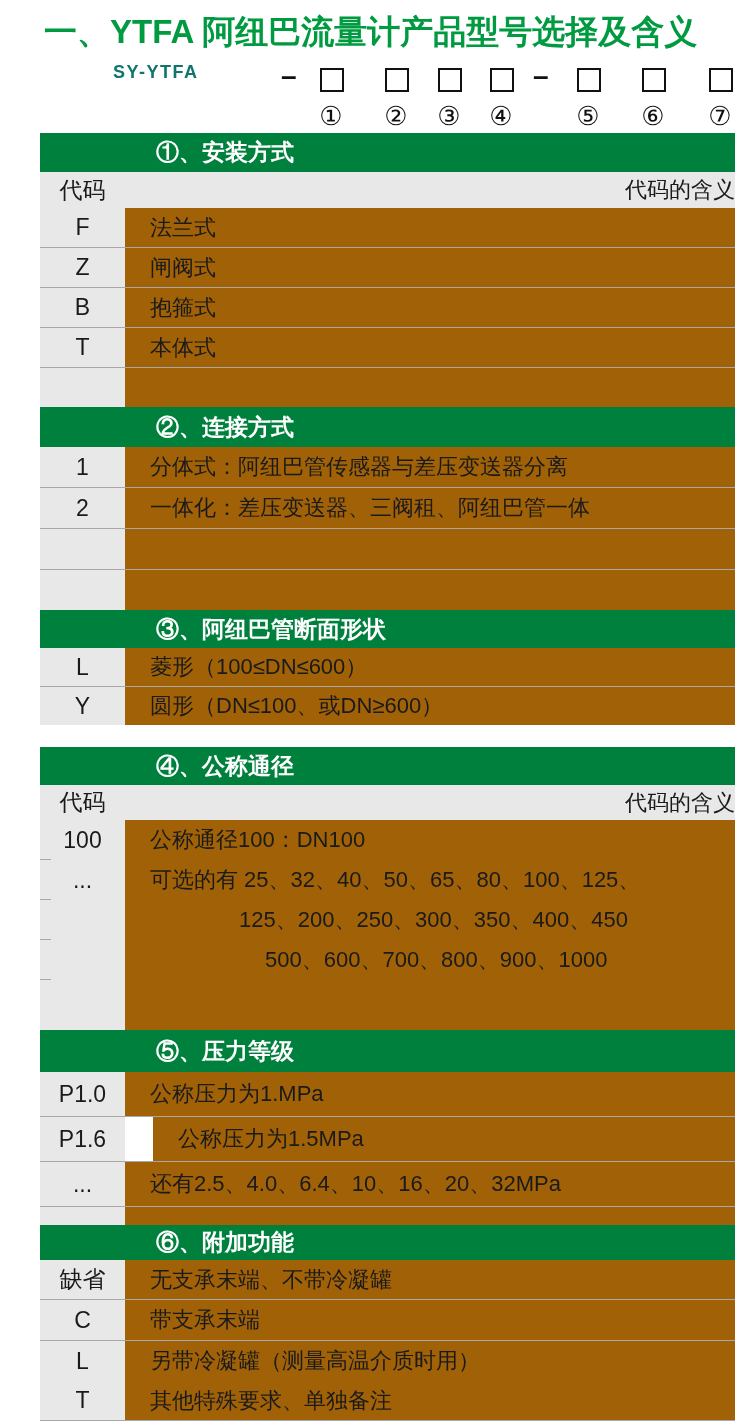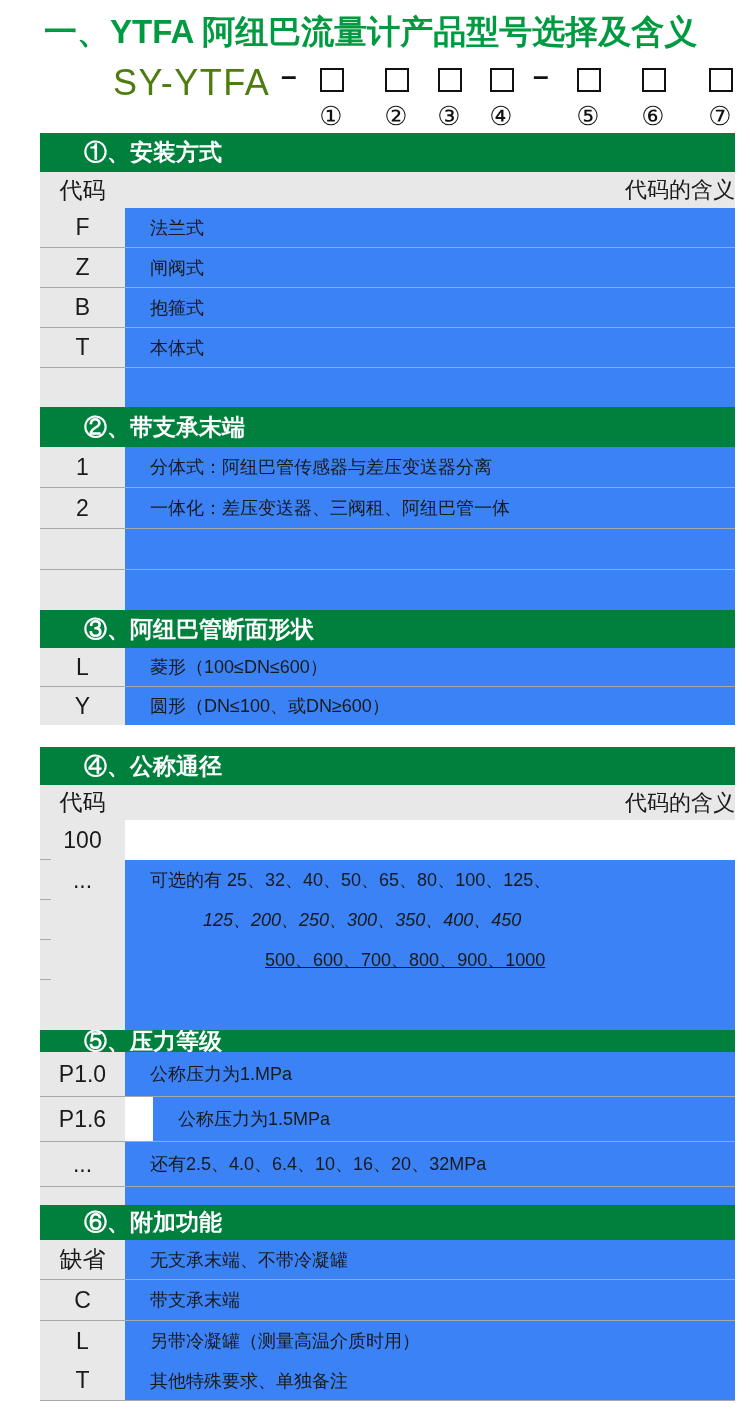--- a/index.html
+++ b/index.html
@@ -16,21 +16,21 @@
   }
   
   .top-area{position:relative;width:750px;height:133px;}
   .title{
     position:absolute;left:44px;top:10px;
     font-size:33px;font-weight:bold;color:var(--title_green);
     white-space:nowrap;letter-spacing:0px;
   }
   .model-prefix{
     position:absolute;left:113px;top:62px;
-    font-size:36px;color:#4d7c0f;letter-spacing:1.5px;white-space:nowrap;
+    font-size:18px;color:#0f766e;letter-spacing:1.5px;white-space:nowrap;font-weight:bold;
   }
   .model-dash{position:absolute;top:60px;font-size:28px;color:#111;font-weight:bold;}
   .d1{left:281px;}
   .d2{left:533px;}
   .mbox{
     position:absolute;top:68px;width:20px;height:20px;
     border:2px solid #111;background:#fff;
   }
   .b1{left:320px}.b2{left:385px}.b3{left:438px}.b4{left:490px}
   .b5{left:577px}.b6{left:642px}.b7{left:709px}
@@ -40,21 +40,21 @@
   }
   .g1{left:318px}.g2{left:383px}.g3{left:436px}.g4{left:488px}
   .g5{left:575px}.g6{left:640px}.g7{left:707px}
   
   .table{margin-left:40px;width:695px;}
   .sec-bar{
     background:var(--bar_green);color:#fff;
     display:flex;align-items:center;
   }
   .sec-bar .sec-title{
-    padding-left:44px;font-size:23px;font-weight:bold;white-space:nowrap;
+    padding-left:116px;font-size:23px;font-weight:bold;white-space:nowrap;
   }
   .col-header{
     background:var(--row_gray);display:flex;align-items:center;
   }
   .col-header .ch-code{
     width:85px;text-align:center;font-size:23px;flex:0 0 85px;
   }
   .col-header .ch-meaning{
     flex:1;text-align:right;font-size:22px;
   }
@@ -64,25 +64,25 @@
     content:"";position:absolute;left:0;top:-1px;width:11px;height:1px;
     background:var(--line_gray);
   }
   .row.bottomline{border-bottom:1px solid var(--line_gray);}
   .code-cell{
     width:85px;flex:0 0 85px;background:var(--row_gray);
     display:flex;align-items:center;justify-content:center;
     font-size:23px;
   }
   .desc-cell{
-    flex:1;background:#3b82f6;display:flex;align-items:center;
-    padding-left:25px;font-size:18px;white-space:nowrap;overflow:hidden;
-  }
-  .desc-cell.indent2{padding-left:78px;font-style:italic;}
-  .desc-cell.indent3{padding-left:140px;text-decoration:underline;}
+    flex:1;background:#a16207;display:flex;align-items:center;
+    padding-left:25px;font-size:22px;white-space:nowrap;overflow:hidden;
+  }
+  .desc-cell.indent2{padding-left:114px;}
+  .desc-cell.indent3{padding-left:140px;}
 </style>
 </head>
 <body>
 
 <div class="page">
 
   <div class="top-area">
     <div class="title">一、YTFA 阿纽巴流量计产品型号选择及含义</div>
 
     <span class="model-prefix">SY-YTFA</span>
@@ -130,21 +130,21 @@
           <div class="code-cell">T</div>
           <div class="desc-cell">本体式</div>
         </div>
         <div class="row sep" style="height: 39px;">
           <div class="code-cell"></div>
           <div class="desc-cell"></div>
         </div>
       </div>
       <div>
         <div class="sec-bar" style="height: 40px;">
-          <span class="sec-title">②、带支承末端</span>
+          <span class="sec-title">②、连接方式</span>
         </div>
         <div class="row" style="height: 40px;">
           <div class="code-cell">1</div>
           <div class="desc-cell">分体式：阿纽巴管传感器与差压变送器分离</div>
         </div>
         <div class="row sep" style="height: 40px;">
           <div class="code-cell">2</div>
           <div class="desc-cell">一体化：差压变送器、三阀租、阿纽巴管一体</div>
         </div>
         <div class="row sep" style="height: 40px;">
@@ -172,40 +172,41 @@
       <div>
         <div class="sec-bar" style="height: 38px; margin-top: 22px;">
           <span class="sec-title">④、公称通径</span>
         </div>
         <div class="col-header" style="height: 35px;">
           <div class="ch-code">代码</div>
           <div class="ch-meaning">代码的含义</div>
         </div>
         <div class="row" style="height: 40px;">
           <div class="code-cell">100</div>
+          <div class="desc-cell">公称通径100：DN100</div>
         </div>
         <div class="row tick" style="height: 40px;">
           <div class="code-cell">...</div>
           <div class="desc-cell">可选的有 25、32、40、50、65、80、100、125、</div>
         </div>
         <div class="row tick" style="height: 40px;">
           <div class="code-cell"></div>
           <div class="desc-cell indent2">125、200、250、300、350、400、450</div>
         </div>
         <div class="row tick" style="height: 40px;">
           <div class="code-cell"></div>
           <div class="desc-cell indent3">500、600、700、800、900、1000</div>
         </div>
         <div class="row tick" style="height: 50px;">
           <div class="code-cell"></div>
           <div class="desc-cell"></div>
         </div>
       </div>
       <div>
-        <div class="sec-bar" style="height: 22px;">
+        <div class="sec-bar" style="height: 42px;">
           <span class="sec-title">⑤、压力等级</span>
         </div>
         <div class="row" style="height: 44px;">
           <div class="code-cell">P1.0</div>
           <div class="desc-cell">公称压力为1.MPa</div>
         </div>
         <div class="row sep" style="height: 44px; gap: 28px;">
           <div class="code-cell">P1.6</div>
           <div class="desc-cell">公称压力为1.5MPa</div>
         </div>

